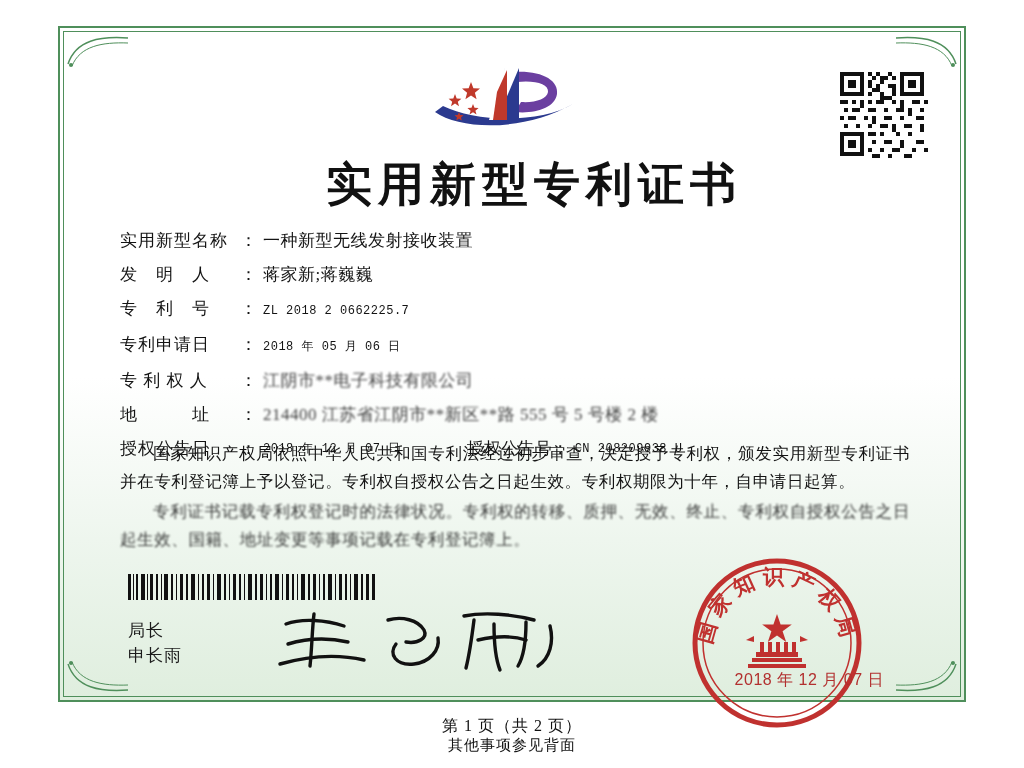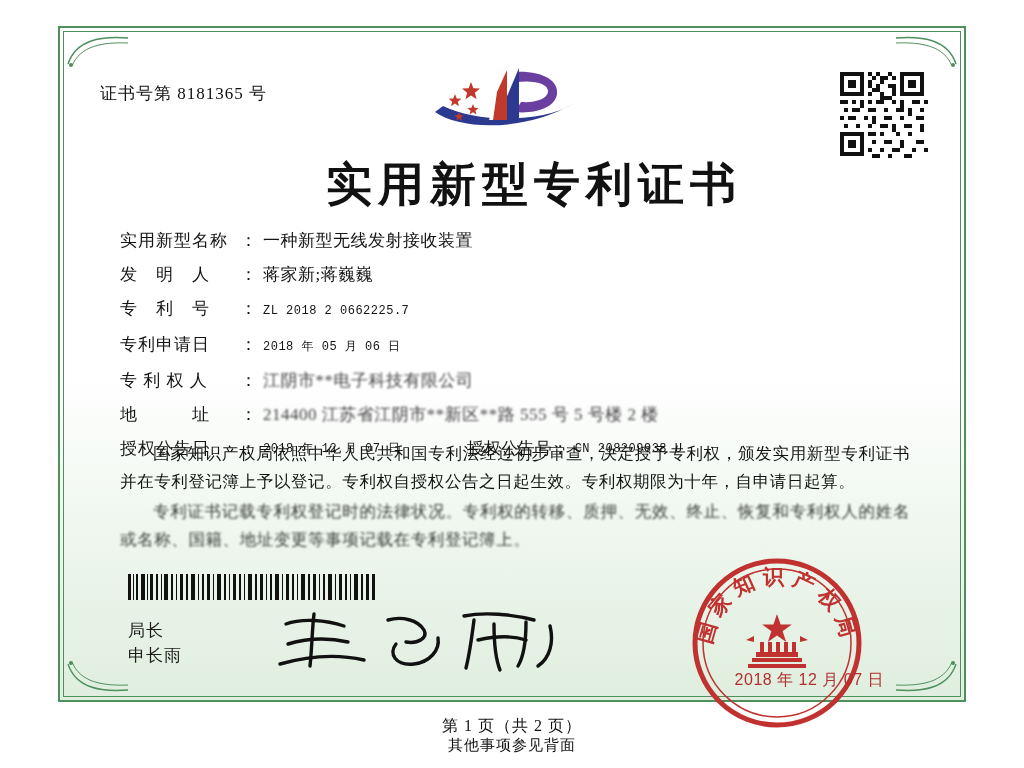--- a/index.html
+++ b/index.html
@@ -261,21 +261,20 @@
       </svg>
     </div>
     <div class="corner br">
       <svg width="64" height="34" viewBox="0 0 64 34">
         <path d="M2 30 C 10 6, 34 2, 62 4" fill="none" stroke="#4f8f5b" stroke-width="1.4"></path>
         <path d="M6 32 C 14 12, 36 8, 62 9" fill="none" stroke="#4f8f5b" stroke-width="1"></path>
         <circle cx="5" cy="31" r="2" fill="#4f8f5b"></circle>
       </svg>
     </div>
 
-    <div class="cert-no">证书号第 8181365 号</div>
 
     <div class="logo">
       <svg width="170" height="72" viewBox="0 0 170 72">
 
         <path d="M8 48 C 34 66, 96 68, 146 40 C 112 60, 48 58, 16 42 Z" fill="#2b3a8f"></path>
 
         <path d="M86 8 C 114 6, 132 16, 130 30 C 128 44, 108 50, 88 48 L 94 38 C 108 39, 120 35, 121 28 C 122 20, 108 16, 90 18 Z" fill="#6b3fa0"></path>
 
         <path d="M78 4 L 92 4 L 92 56 L 76 56 Z" fill="#2b3a8f"></path>
 
@@ -419,21 +418,21 @@
         <span class="field-value mono">2018 年 12 月 07 日</span>
         <span class="gap"></span>
         <span>授权公告号</span>
         <span class="field-colon">：</span>
         <span class="field-value mono">CN 208209938 U</span>
       </div>
     </div>
 
     <div class="paras">
       <p>国家知识产权局依照中华人民共和国专利法经过初步审查，决定授予专利权，颁发实用新型专利证书并在专利登记簿上予以登记。专利权自授权公告之日起生效。专利权期限为十年，自申请日起算。</p>
-      <p class="blurred-soft">专利证书记载专利权登记时的法律状况。专利权的转移、质押、无效、终止、恢复和专利权人的姓名或名称、国籍、地址变更等事项记载在专利登记簿上。</p>
+      <p class="blurred-soft">专利证书记载专利权登记时的法律状况。专利权的转移、质押、无效、终止、专利权自授权公告之日起生效、国籍、地址变更等事项记载在专利登记簿上。</p>
     </div>
 
     <div class="barcode">
       <svg width="250" height="26" viewBox="0 0 250 26" shape-rendering="crispEdges">
         <rect width="250" height="26" fill="none"></rect>
         <g fill="#111">
           <rect x="0" y="0" width="3" height="26"></rect>
             <rect x="5" y="0" width="1" height="26"></rect>
           <rect x="8" y="0" width="2" height="26"></rect>
             <rect x="13" y="0" width="4" height="26"></rect>

